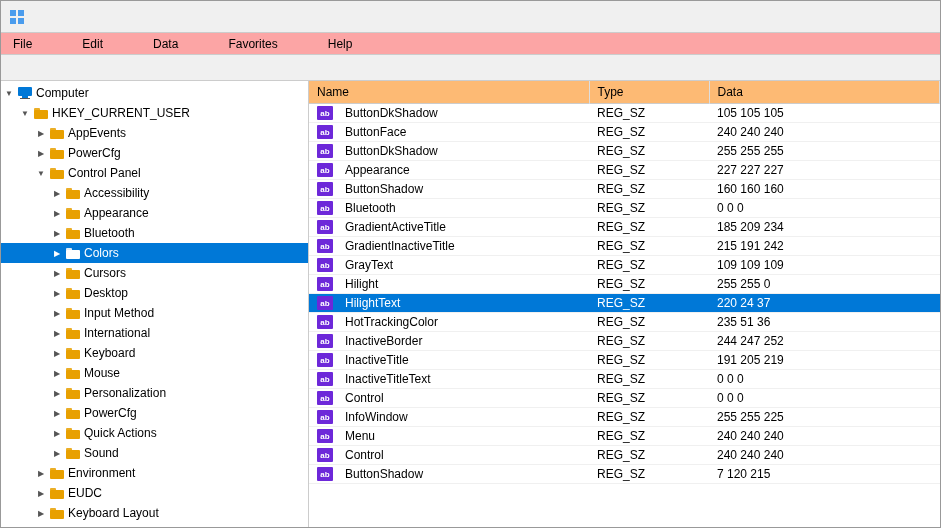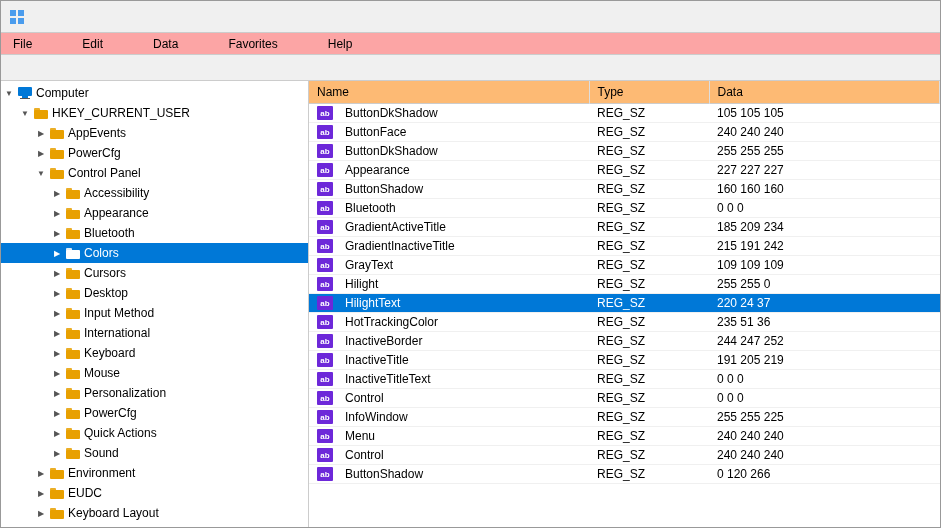--- a/index.html
+++ b/index.html
@@ -663,19 +663,19 @@
               <td>240 240 240</td>
             </tr>
             <tr>
               <td>
                 <span class="reg-name-cell">
                   <span class="reg-icon">ab</span>
                   <span>ButtonShadow</span>
                 </span>
               </td>
               <td>REG_SZ</td>
-              <td>0 120 266</td>
+              <td>7 120 215</td>
             </tr>
           </tbody>
       </table>
     </div>
   </div>
 </div>
 
 </body></html>

